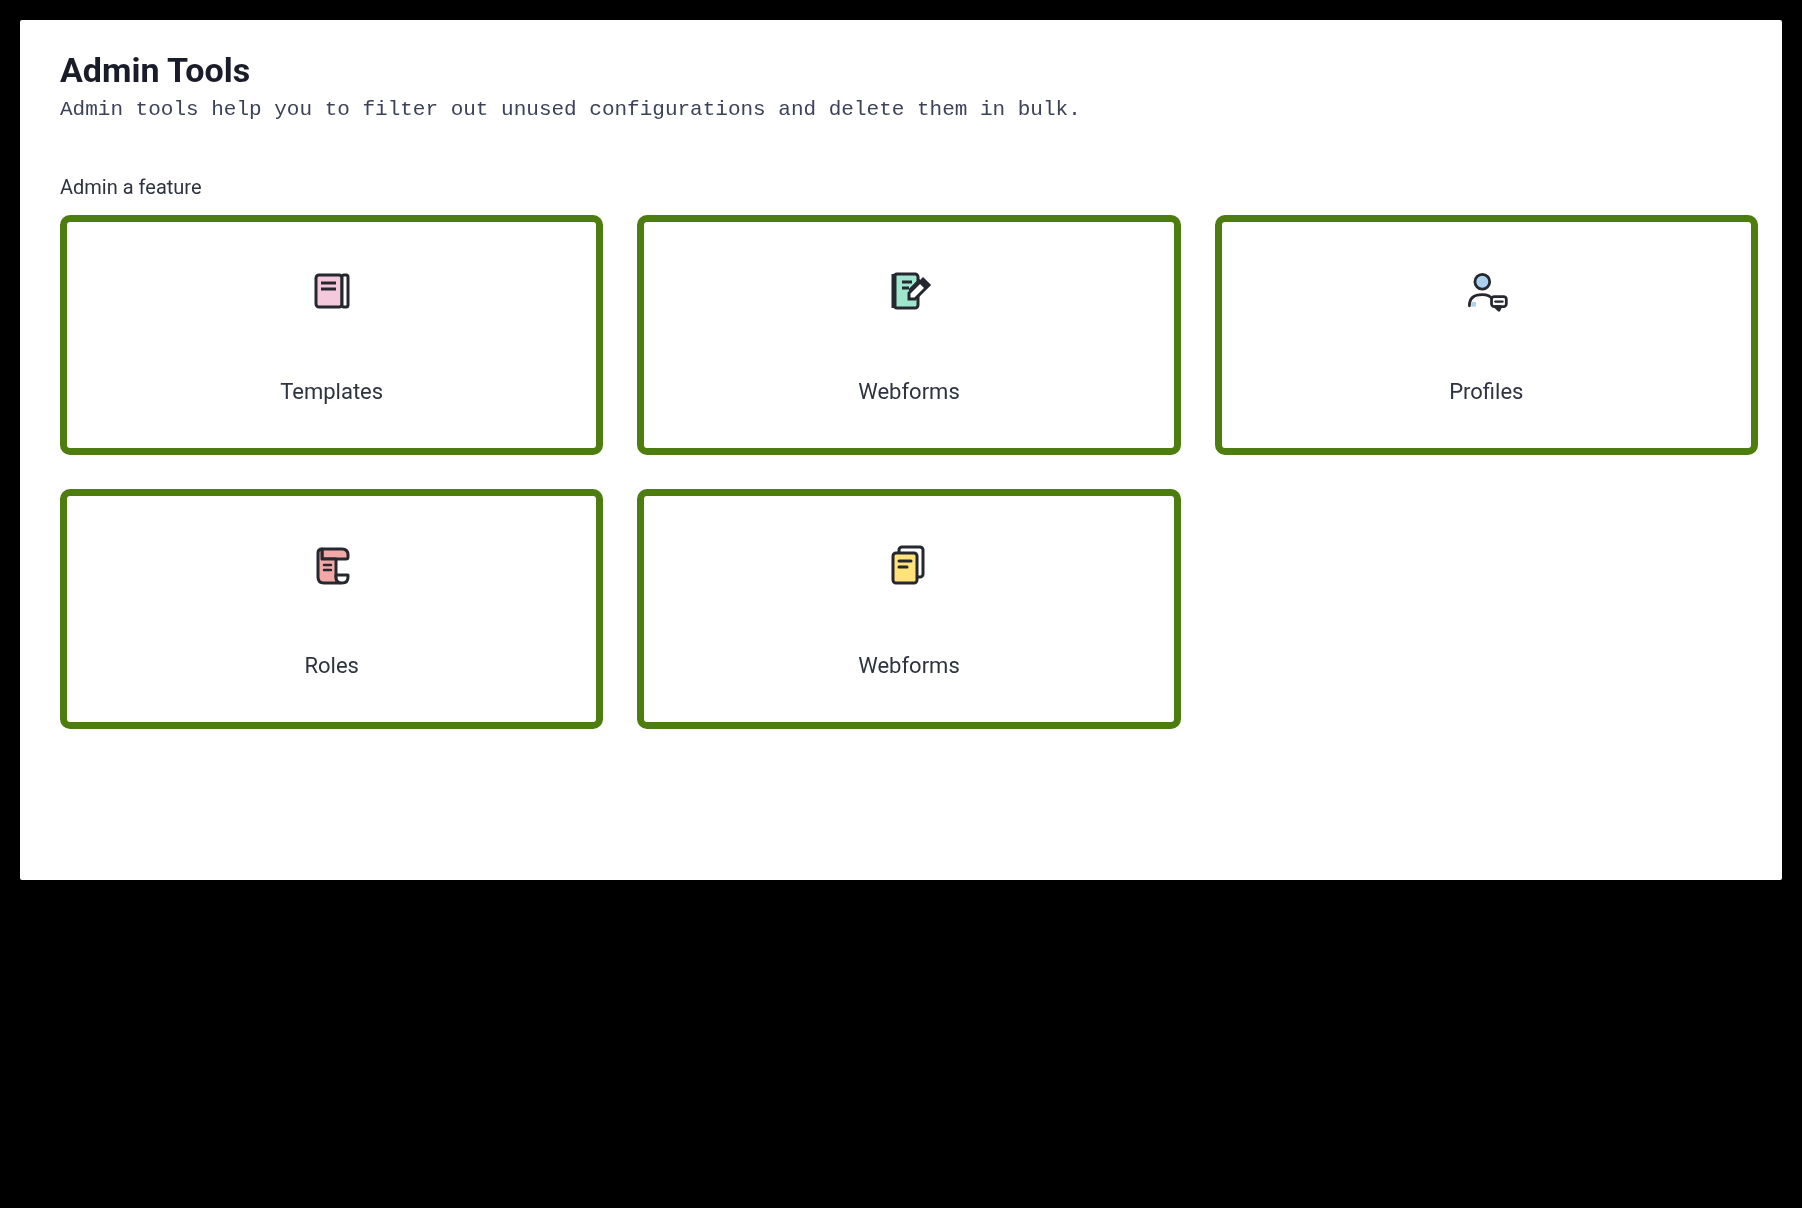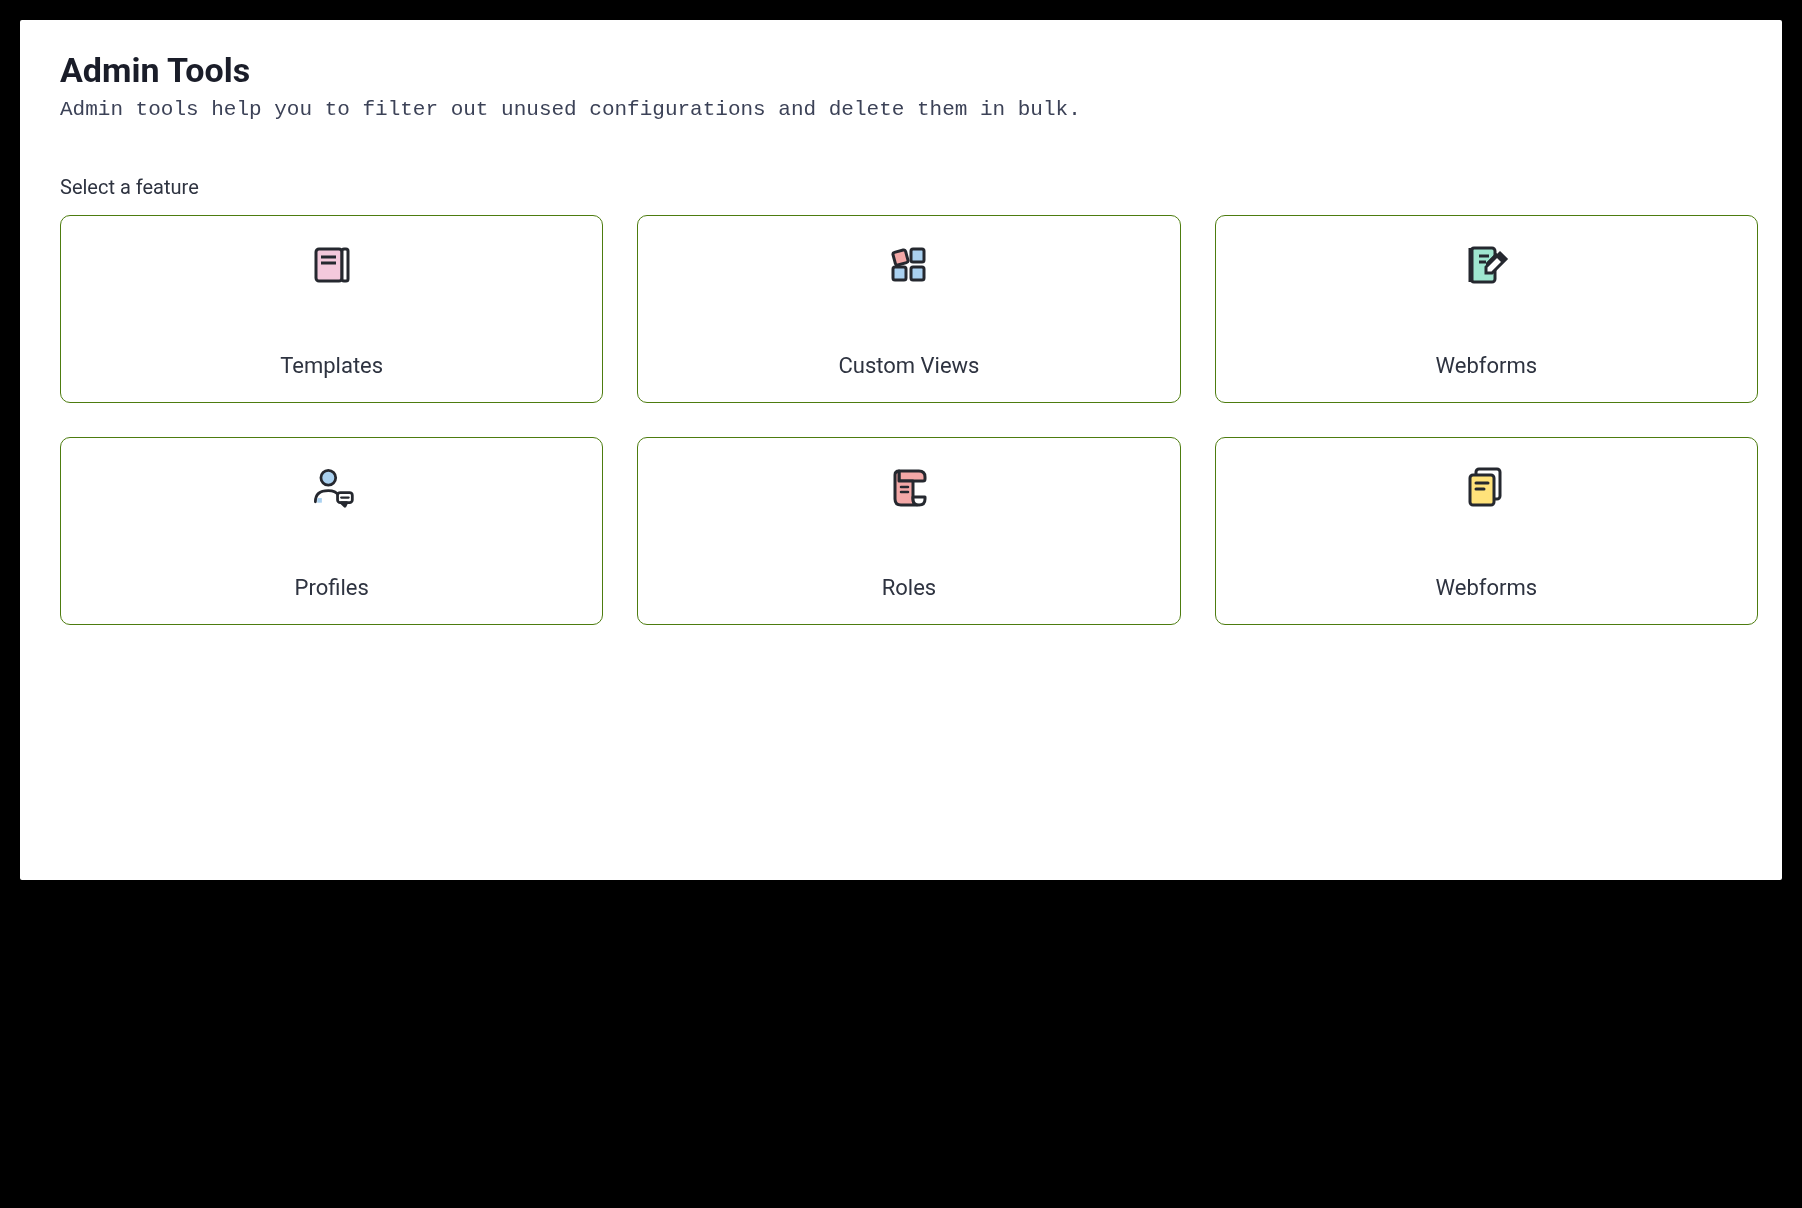--- a/index.html
+++ b/index.html
@@ -34,23 +34,23 @@
     font-size: 20px;
     color: #2e3340;
     margin-bottom: 16px;
   }
   .grid {
     display: grid;
     grid-template-columns: repeat(3, 1fr);
     gap: 34px;
   }
   .card {
-    border: 1px solid #4d7c0f;
+    border: 7px solid #4d7c0f;
     border-radius: 10px;
-    height: 188px;
+    height: 240px;
     display: flex;
     flex-direction: column;
     align-items: center;
     justify-content: center;
     cursor: pointer;
     background: #fff;
     transition: box-shadow .15s;
     gap: 46px;
   }
   .card-icon {
@@ -67,47 +67,36 @@
   }
 </style>
 </head>
 <body>
 
 <div class="page">
 
   <h1 class="title">Admin Tools</h1>
   <p class="subtitle">Admin tools help you to filter out unused configurations and delete them in bulk.</p>
 
-  <div class="section-label">Select a feature</div>
+  <div class="section-label">Admin a feature</div>
 
   <div class="grid">
 
     <div class="card">
       <div class="card-icon">
         <svg width="48" height="48" viewBox="0 0 48 48">
           <rect x="8" y="8" width="26" height="32" rx="3" fill="#f4c9dc" stroke="#25282f" stroke-width="3"></rect>
           <rect x="34" y="8" width="6" height="32" rx="2" fill="#fff" stroke="#25282f" stroke-width="3"></rect>
           <line x1="13" y1="16" x2="28" y2="16" stroke="#25282f" stroke-width="3"></line>
           <line x1="13" y1="22" x2="28" y2="22" stroke="#25282f" stroke-width="3"></line>
         </svg>
       </div>
       <div class="card-label">Templates</div>
     </div>
 
-    <div class="card">
-      <div class="card-icon">
-        <svg width="48" height="48" viewBox="0 0 48 48">
-          <rect x="9" y="10" width="13" height="13" rx="2" fill="#f3a8a7" stroke="#25282f" stroke-width="3" transform="rotate(-15 15.5 16.5)"></rect>
-          <rect x="26" y="8" width="13" height="13" rx="2" fill="#aad1f0" stroke="#25282f" stroke-width="3"></rect>
-          <rect x="8" y="26" width="13" height="13" rx="2" fill="#aad1f0" stroke="#25282f" stroke-width="3"></rect>
-          <rect x="26" y="26" width="13" height="13" rx="2" fill="#aad1f0" stroke="#25282f" stroke-width="3"></rect>
-        </svg>
-      </div>
-      <div class="card-label">Custom Views</div>
-    </div>
 
     <div class="card">
       <div class="card-icon">
         <svg width="48" height="48" viewBox="0 0 48 48">
           <rect x="9" y="7" width="24" height="34" rx="3" fill="#9fe6cf" stroke="#25282f" stroke-width="3"></rect>
           <line x1="9" y1="7" x2="9" y2="41" stroke="#25282f" stroke-width="5"></line>
           <line x1="17" y1="15" x2="27" y2="15" stroke="#25282f" stroke-width="3"></line>
           <line x1="17" y1="21" x2="24" y2="21" stroke="#25282f" stroke-width="3"></line>
           <path d="M40 14 L30 24 L30 30 L36 30 L46 20 Z" fill="#25282f" transform="translate(-6,-2)"></path>
           <path d="M36 12 L28 20 L28 25 L33 25 L41 17 Z" fill="#fff" stroke="#25282f" stroke-width="3" transform="translate(-2,2)"></path>

